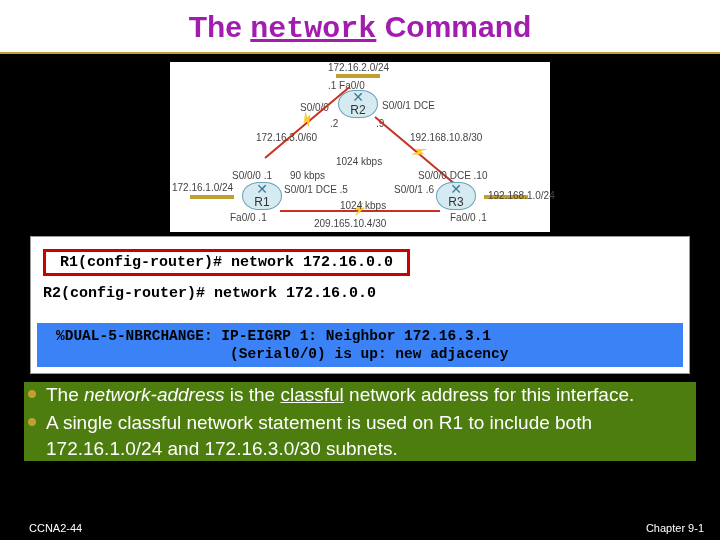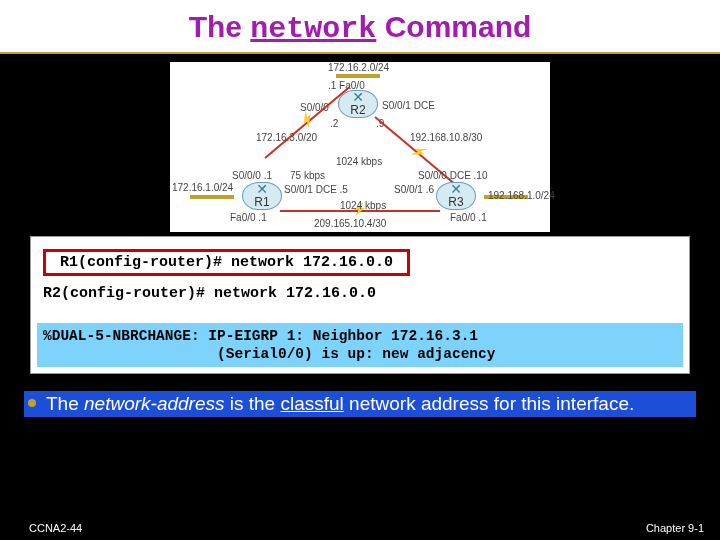--- a/index.html
+++ b/index.html
@@ -69,32 +69,32 @@
   }
   .cmd-line {
     font-family: "Courier New", monospace;
     font-weight: bold;
     font-size: 15px;
     padding: 3px 6px;
     margin: 3px 0;
   }
   .highlight-red { border: 3px solid #cc0000; display: inline-block; padding: 2px 14px; }
   .log-msg {
-    background: #7dd3fc;
+    background: #3b82f6;
     font-family: "Courier New", monospace;
     font-weight: bold;
     font-size: 14.5px;
-    padding: 4px 6px;
+    padding: 4px 19px;
     margin-top: 18px;
     line-height: 1.25;
   }
   .bullets {
     color: #fff;
-    background: #1d4ed8;
-    margin: 17px 24px 0 24px;
+    background: #4d7c0f;
+    margin: 8px 24px 0 24px;
     font-size: 19px;
     line-height: 1.35;
   }
   .bullets li {
     list-style: none;
     padding-left: 22px;
     position: relative;
     margin-bottom: 2px;
   }
   .bullets li::before {
@@ -130,24 +130,24 @@
   <div class="router r2">
       <span style="margin-top:12px">R2</span>
     </div>
   <div class="tlabel" style="top:40px;left:130px">S0/0/0</div>
   <div class="tlabel" style="top:38px;left:212px">S0/0/1  DCE</div>
   <div class="tlabel" style="top:56px;left:160px">.2</div>
   <div class="tlabel" style="top:56px;left:206px">.9</div>
   <div class="link zig l1"></div>
   <div class="link zig l2"></div>
   <div class="link zig l3"></div>
-  <div class="tlabel" style="top:70px;left:86px">172.16.3.0/20</div>
+  <div class="tlabel" style="top:70px;left:86px">172.16.3.0/60</div>
   <div class="tlabel" style="top:70px;left:240px">192.168.10.8/30</div>
   <div class="tlabel" style="top:94px;left:166px">1024 kbps</div>
-  <div class="tlabel" style="top:108px;left:120px">75 kbps</div>
+  <div class="tlabel" style="top:108px;left:120px">90 kbps</div>
   <div class="tlabel" style="top:138px;left:170px">1024 kbps</div>
   <div class="router r1">
       <span style="margin-top:12px">R1</span>
     </div>
   <div class="router r3">
       <span style="margin-top:12px">R3</span>
     </div>
   <div class="tlabel" style="top:108px;left:62px">S0/0/0  .1</div>
   <div class="tlabel" style="top:122px;left:114px">S0/0/1  DCE  .5</div>
   <div class="tlabel" style="top:108px;left:248px">S0/0/0  DCE  .10</div>
@@ -171,18 +171,19 @@
     <span>R2(config-router)# </span><span>network 172.16.0.0</span>
   </div>
   <div class="log-msg">
       <pre style="font-family:inherit;white-space:pre">%DUAL-5-NBRCHANGE: IP-EIGRP 1: Neighbor 172.16.3.1
                     (Serial0/0) is up: new adjacency</pre>
     </div>
 </div>
 
 <ul class="bullets">
   <li>The <em>network-address</em> is the <u>classful</u> network address for this interface.</li>
+  <li>A single classful network statement is used on R1 to include both 172.16.1.0/24 and 172.16.3.0/30 subnets.</li>
 </ul>
 
 <div class="footer">
   <span>CCNA2-44</span>
   <span>Chapter 9-1</span>
 </div>
 
 </body></html>

